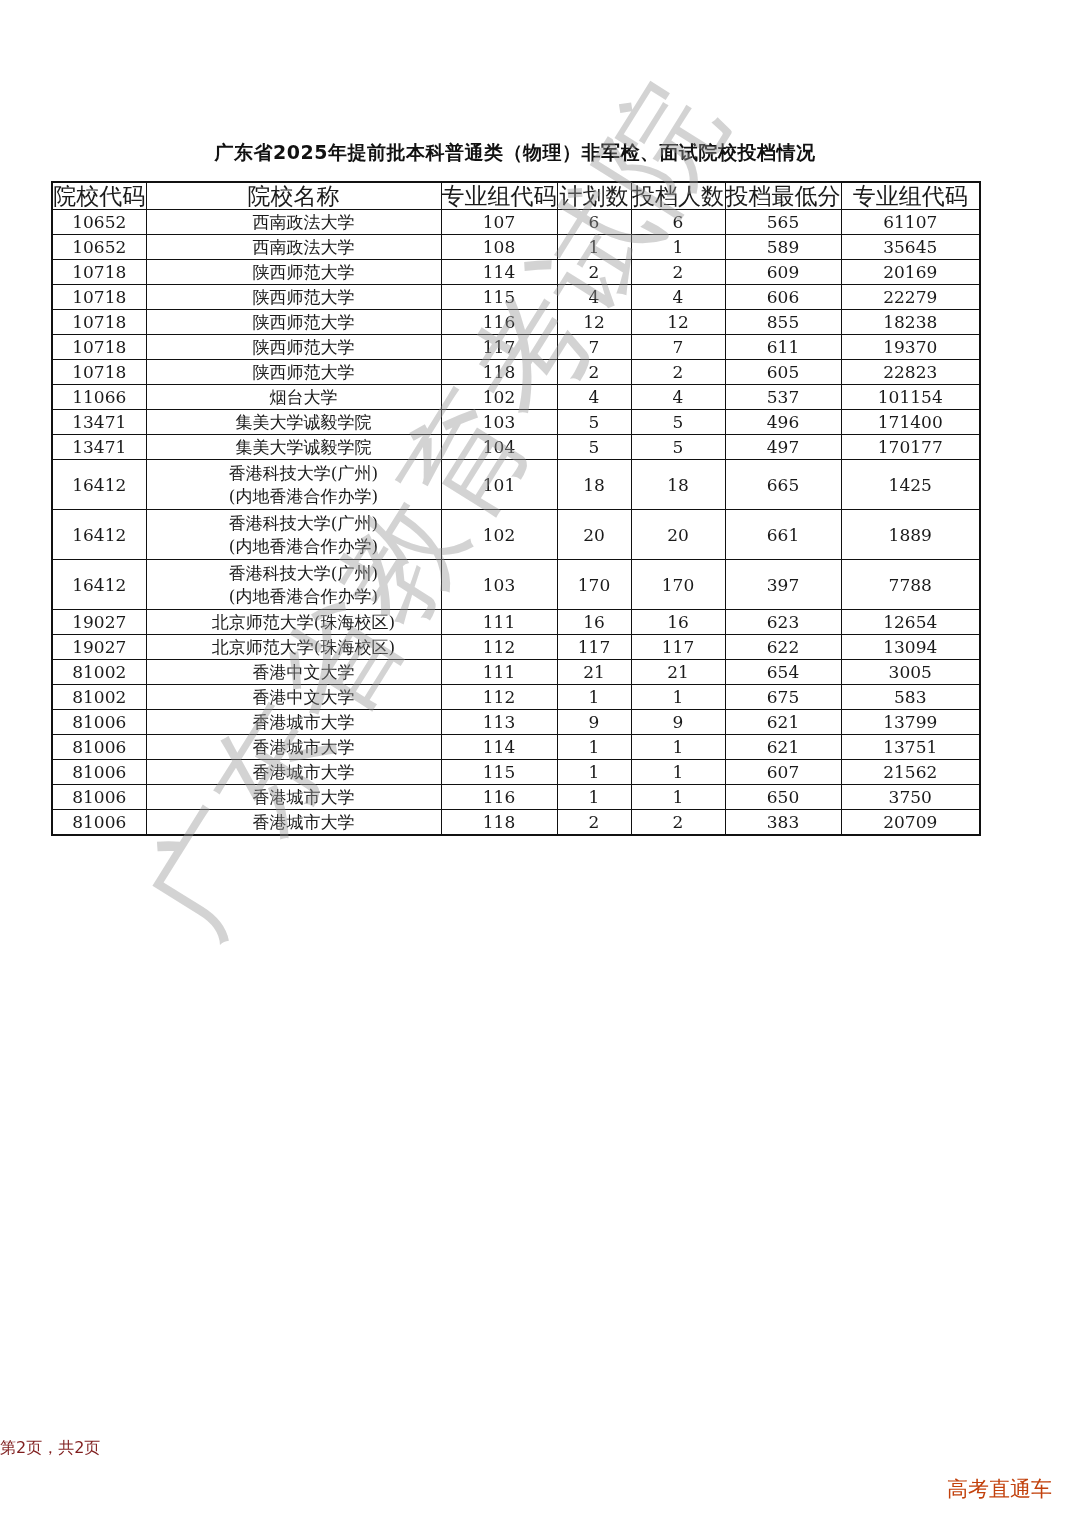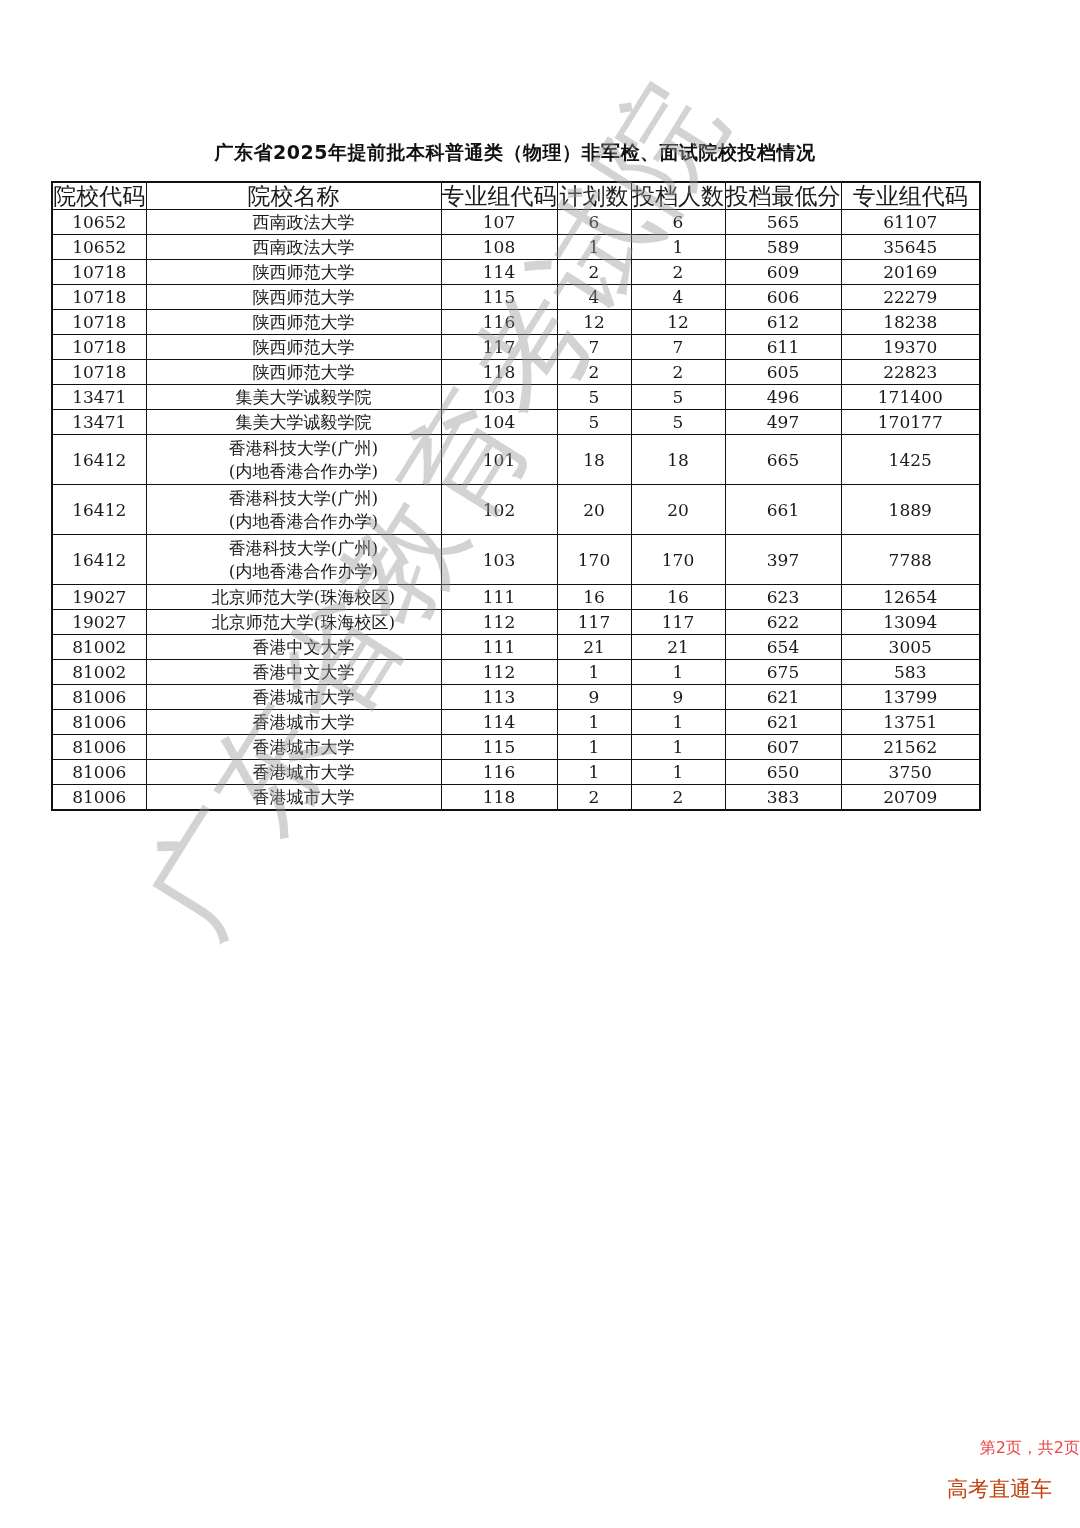--- a/index.html
+++ b/index.html
@@ -23,22 +23,22 @@
   }
   table.grid th { height: 26px; font-size: 23px; }
   table.grid td.name { text-align: center; padding-left: 20px; white-space: normal; line-height: 23px; }
   table.grid tr.tall td { height: 49px; }
   .watermark {
     position: absolute; left: 110px; top: 880px; width: 1050px; transform: rotate(-58deg); transform-origin: 0 0;
     font-family: "DejaVu Sans", "Liberation Sans", sans-serif; font-size: 118px;
     color: rgba(150,150,150,0.42); font-weight: 300; letter-spacing: 4px; pointer-events: none; white-space: nowrap;
   }
   .footer {
-    position: absolute; top: 1438px; left: 0; width: 1080px; text-align: right;
-    font-family: "DejaVu Sans", "Liberation Sans", sans-serif; font-size: 16px; color: #ef4444;
+    position: absolute; top: 1438px; left: 0; width: 1080px; text-align: left;
+    font-family: "DejaVu Sans", "Liberation Sans", sans-serif; font-size: 16px; color: #7f1d1d;
   }
   .brand {
     position: absolute; right: 28px; top: 1475px;
     font-family: "DejaVu Sans", "Liberation Sans", sans-serif; font-size: 21px; color: #c2410c;
   }
 </style>
 </head>
 <body>
 
 <div class="title">广东省2025年提前批本科普通类（物理）非军检、面试院校投档情况</div>
@@ -110,21 +110,21 @@
         <td>22279</td>
       </tr>
       <tr>
         <td>10718</td>
         <td class="name">
           <div>陕西师范大学</div>
         </td>
         <td>116</td>
         <td>12</td>
         <td>12</td>
-        <td>612</td>
+        <td>855</td>
         <td>18238</td>
       </tr>
       <tr>
         <td>10718</td>
         <td class="name">
           <div>陕西师范大学</div>
         </td>
         <td>117</td>
         <td>7</td>
         <td>7</td>
@@ -136,20 +136,31 @@
         <td class="name">
           <div>陕西师范大学</div>
         </td>
         <td>118</td>
         <td>2</td>
         <td>2</td>
         <td>605</td>
         <td>22823</td>
       </tr>
       <tr>
+        <td>11066</td>
+        <td class="name">
+          <div>烟台大学</div>
+        </td>
+        <td>102</td>
+        <td>4</td>
+        <td>4</td>
+        <td>537</td>
+        <td>101154</td>
+      </tr>
+      <tr>
         <td>13471</td>
         <td class="name">
           <div>集美大学诚毅学院</div>
         </td>
         <td>103</td>
         <td>5</td>
         <td>5</td>
         <td>496</td>
         <td>171400</td>
       </tr>

